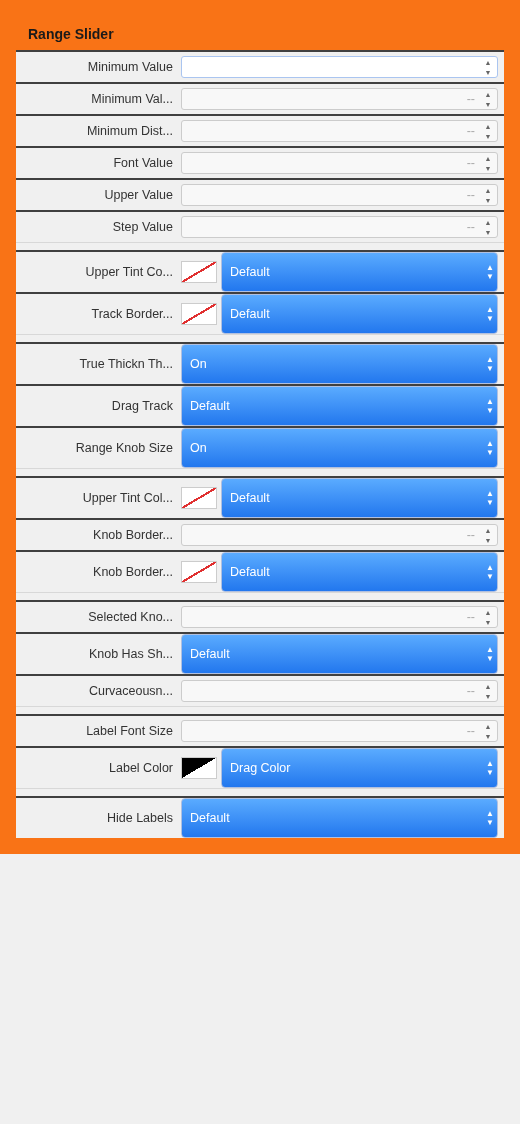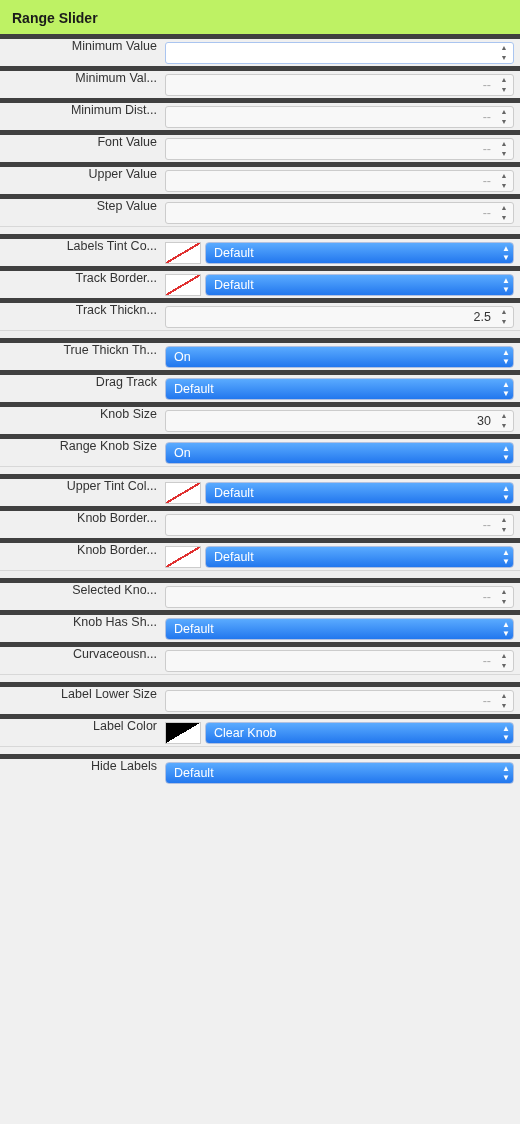--- a/index.html
+++ b/index.html
@@ -4,32 +4,33 @@
   <style>
     * { box-sizing: border-box; margin: 0; padding: 0; }
     body {
       font-family: -apple-system, BlinkMacSystemFont, "Helvetica Neue", Arial, sans-serif;
       font-size: 13px;
       background: #f0f0f0;
       width: 520px;
       min-height: 1124px;
     }
     .panel {
-      background: #bef264;
-      padding: 0;
+      background: #f97316;
+      padding: 16px;
     }
     .panel-title {
       font-weight: bold;
       font-size: 14px;
       padding: 10px 12px 8px 12px;
       color: #1a1a1a;
     }
     .row {
       display: flex;
-      border-top: 5px solid #404040;
+      align-items: center;
+      border-top: 2px solid #404040;
       min-height: 32px;
       background: #f0f0f0;
     }
     .row-label {
       width: 165px;
       min-width: 165px;
       text-align: right;
       padding-right: 8px;
       color: #333;
       font-size: 12.5px;
@@ -123,21 +124,21 @@
       background: linear-gradient(to bottom right, black 50%, white 50%);
     }
     .dropdown-wrapper {
       flex: 1;
       position: relative;
       display: flex;
       align-items: center;
     }
     .dropdown-label {
       flex: 1;
-      height: 22px;
+      height: 40px;
       border: 1px solid #b0c0e0;
       border-radius: 4px;
       background: linear-gradient(to bottom, #5aabff 0%, #2277ee 100%);
       color: white;
       font-size: 12.5px;
       font-weight: 500;
       padding: 0 20px 0 8px;
       display: flex;
       align-items: center;
       cursor: pointer;
@@ -242,21 +243,21 @@
             <input type="text" class="text-input inactive right-align" value="--" style="color: rgb(170, 170, 170);">
             <div class="spin-btn">
               <button class="spin-up">▲</button>
               <button class="spin-down">▼</button>
             </div>
           </div>
         </div>
       </div>
       <div class="spacer-row"></div>
       <div class="row">
-        <span class="row-label">Labels Tint Co...</span>
+        <span class="row-label">Upper Tint Co...</span>
         <div class="row-content" style="padding-right: 6px;">
           <div class="dropdown-row">
             <div class="color-swatch">
               <div class="color-swatch-diagonal"></div>
             </div>
             <div class="dropdown-wrapper">
               <div class="dropdown-label">Default</div>
               <div class="dropdown-arrow">▲<br>▼</div>
             </div>
           </div>
@@ -269,64 +270,40 @@
             <div class="color-swatch">
               <div class="color-swatch-diagonal"></div>
             </div>
             <div class="dropdown-wrapper">
               <div class="dropdown-label">Default</div>
               <div class="dropdown-arrow">▲<br>▼</div>
             </div>
           </div>
         </div>
       </div>
-      <div class="row">
-        <span class="row-label">Track Thickn...</span>
-        <div class="row-content" style="padding-right: 6px;">
-          <div class="input-wrapper">
-            <input type="text" class="text-input inactive right-align" value="2.5" style="">
-            <div class="spin-btn">
-              <button class="spin-up">▲</button>
-              <button class="spin-down">▼</button>
-            </div>
-          </div>
-        </div>
-      </div>
       <div class="spacer-row"></div>
       <div class="row">
         <span class="row-label">True Thickn Th...</span>
         <div class="row-content" style="padding-right: 6px;">
           <div class="dropdown-wrapper">
             <div class="dropdown-label">On</div>
             <div class="dropdown-arrow">▲<br>▼</div>
           </div>
         </div>
       </div>
       <div class="row">
         <span class="row-label">Drag Track</span>
         <div class="row-content" style="padding-right: 6px;">
           <div class="dropdown-wrapper">
             <div class="dropdown-label">Default</div>
             <div class="dropdown-arrow">▲<br>▼</div>
           </div>
         </div>
       </div>
       <div class="row">
-        <span class="row-label">Knob Size</span>
-        <div class="row-content" style="padding-right: 6px;">
-          <div class="input-wrapper">
-            <input type="text" class="text-input inactive right-align" value="30" style="">
-            <div class="spin-btn">
-              <button class="spin-up">▲</button>
-              <button class="spin-down">▼</button>
-            </div>
-          </div>
-        </div>
-      </div>
-      <div class="row">
         <span class="row-label">Range Knob Size</span>
         <div class="row-content" style="padding-right: 6px;">
           <div class="dropdown-wrapper">
             <div class="dropdown-label">On</div>
             <div class="dropdown-arrow">▲<br>▼</div>
           </div>
         </div>
       </div>
       <div class="spacer-row"></div>
       <div class="row">
@@ -398,40 +375,40 @@
             <input type="text" class="text-input inactive right-align" value="--" style="color: rgb(170, 170, 170);">
             <div class="spin-btn">
               <button class="spin-up">▲</button>
               <button class="spin-down">▼</button>
             </div>
           </div>
         </div>
       </div>
       <div class="spacer-row"></div>
       <div class="row">
-        <span class="row-label">Label Lower Size</span>
+        <span class="row-label">Label Font Size</span>
         <div class="row-content" style="padding-right: 6px;">
           <div class="input-wrapper">
             <input type="text" class="text-input inactive right-align" value="--" style="color: rgb(170, 170, 170);">
             <div class="spin-btn">
               <button class="spin-up">▲</button>
               <button class="spin-down">▼</button>
             </div>
           </div>
         </div>
       </div>
       <div class="row">
         <span class="row-label">Label Color</span>
         <div class="row-content" style="padding-right: 6px;">
           <div class="dropdown-row">
             <div class="color-swatch">
               <div class="color-swatch-black"></div>
             </div>
             <div class="dropdown-wrapper">
-              <div class="dropdown-label">Clear Knob</div>
+              <div class="dropdown-label">Drag Color</div>
               <div class="dropdown-arrow">▲<br>▼</div>
             </div>
           </div>
         </div>
       </div>
       <div class="spacer-row"></div>
       <div class="row">
         <span class="row-label">Hide Labels</span>
         <div class="row-content" style="padding-right: 6px;">
           <div class="dropdown-wrapper">

